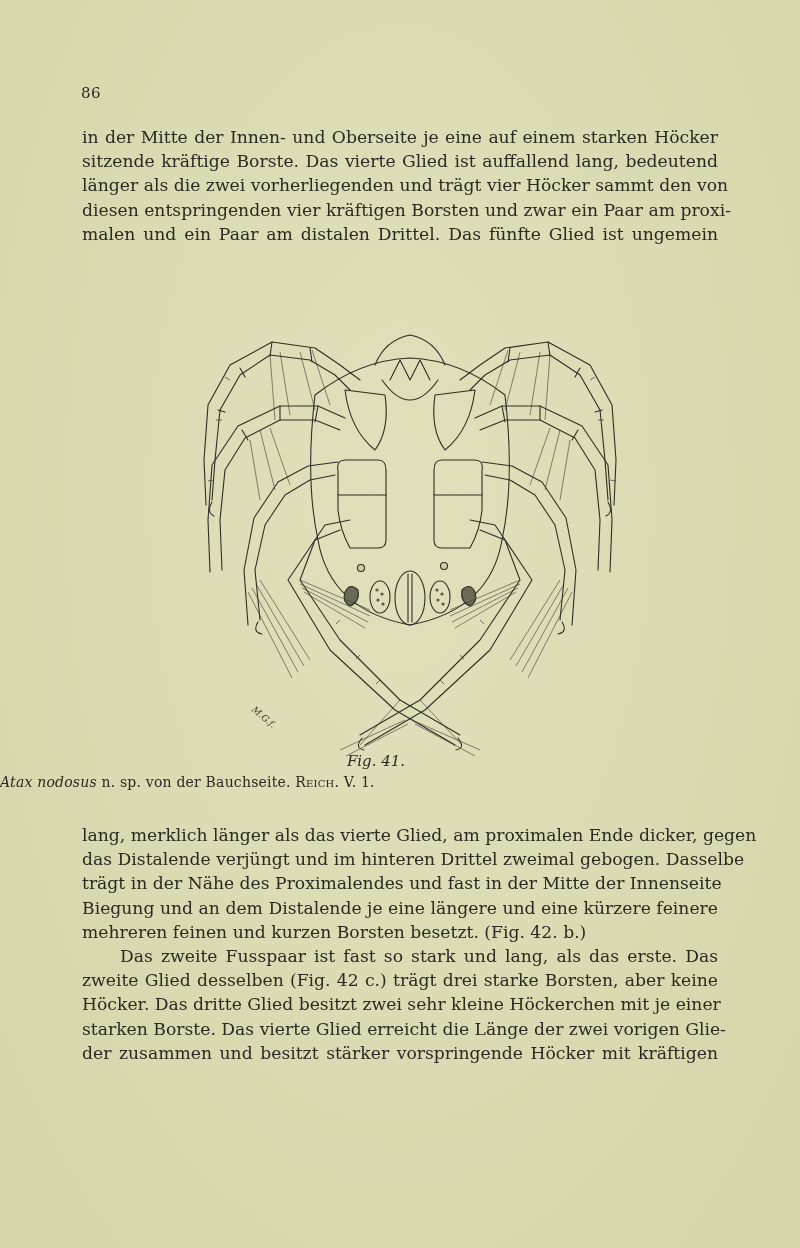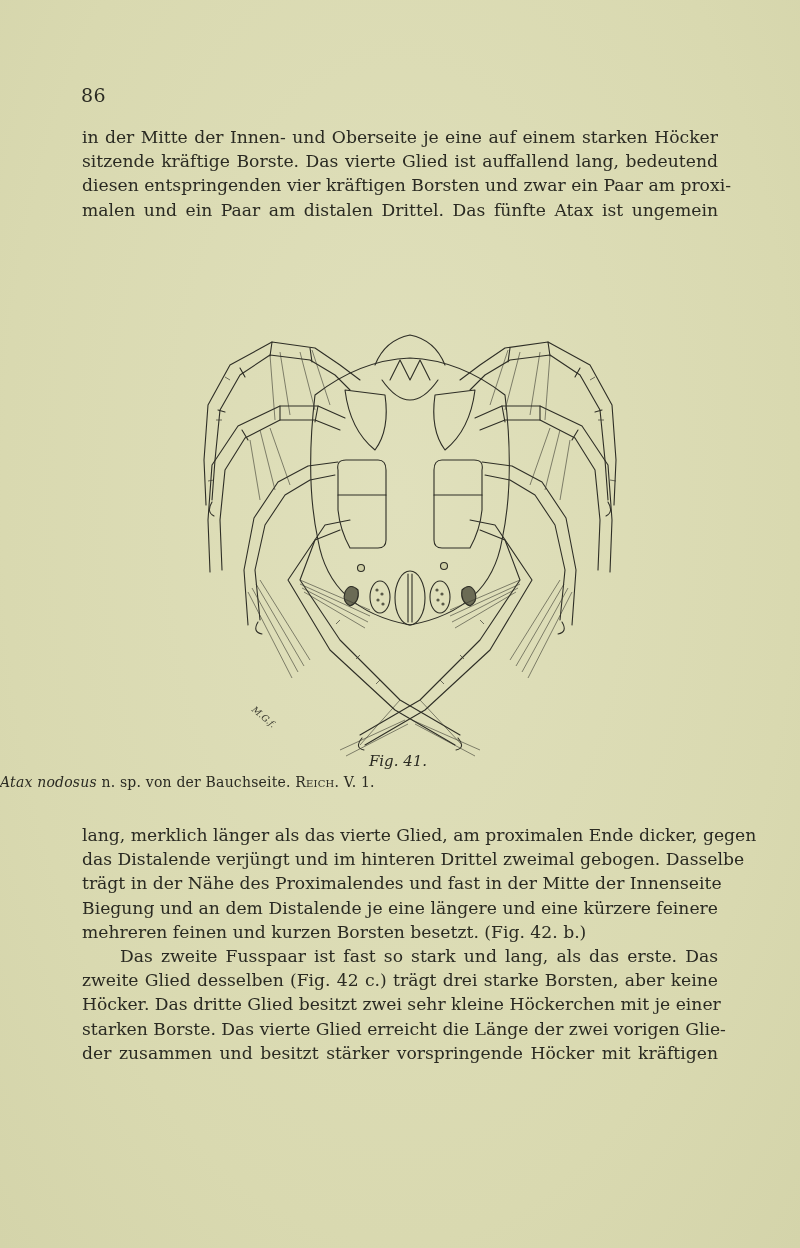--- a/index.html
+++ b/index.html
@@ -13,21 +13,21 @@
       background-image: radial-gradient(ellipse at 50% 40%, #e0e0bc 0%, #d9d9b0 70%, #d4d4aa 100%);
       position: relative;
       overflow: hidden;
       font-family: "DejaVu Serif", "Liberation Serif", serif;
       color: #2a2a22;
     }
     .page-number {
       position: absolute;
       left: 81px;
       top: 84px;
-      font-size: 19px;
+      font-size: 15px;
       letter-spacing: 0.5px;
     }
     .para {
       position: absolute;
       left: 82px;
       width: 636px;
       font-size: 17.2px;
       line-height: 24.2px;
       text-align: justify;
       text-align-last: justify;
@@ -60,21 +60,20 @@
       display: block;
     }
     .fig-label {
       position: absolute;
       left: 0;
       width: 752px;
       top: 752px;
       text-align: center;
       font-style: italic;
       font-size: 15px;
-      margin-left: 22px;
     }
     .fig-caption {
       position: absolute;
       left: 0;
       width: 800px;
       top: 774px;
       text-align: left;
       font-size: 14px;
       letter-spacing: 0.2px;
     }
@@ -91,22 +90,23 @@
     }
   </style>
 </head>
 <body>
 
 <div class="page-number">86</div>
 
 <div class="para" id="para-top">
   <span class="line">in der Mitte der Innen- und Oberseite je eine auf einem starken Höcker</span>
   <span class="line">sitzende kräftige Borste. Das vierte Glied ist auffallend lang, bedeutend</span>
+  <span class="line">länger als die zwei vorherliegenden und trägt vier Höcker sammt den von</span>
   <span class="line">diesen entspringenden vier kräftigen Borsten und zwar ein Paar am proxi-</span>
-  <span class="line">malen und ein Paar am distalen Drittel. Das fünfte Atax ist ungemein</span>
+  <span class="line">malen und ein Paar am distalen Drittel. Das fünfte Glied ist ungemein</span>
 </div>
 
 <div class="figure">
   <svg viewBox="0 0 420 480" xmlns="http://www.w3.org/2000/svg">
     <g fill="none" stroke="#2e2e26" stroke-width="1.1" stroke-linecap="round" stroke-linejoin="round">
 
       <path d="M115 115 Q105 200 118 260 Q130 330 210 345 Q290 330 302 260 Q315 200 305 115 Q260 80 210 78 Q160 80 115 115 Z"></path>
 
       <path d="M175 85 Q185 60 210 55 Q235 60 245 85"></path>
       <path d="M190 100 L200 80 L210 100 L220 80 L230 100"></path>

